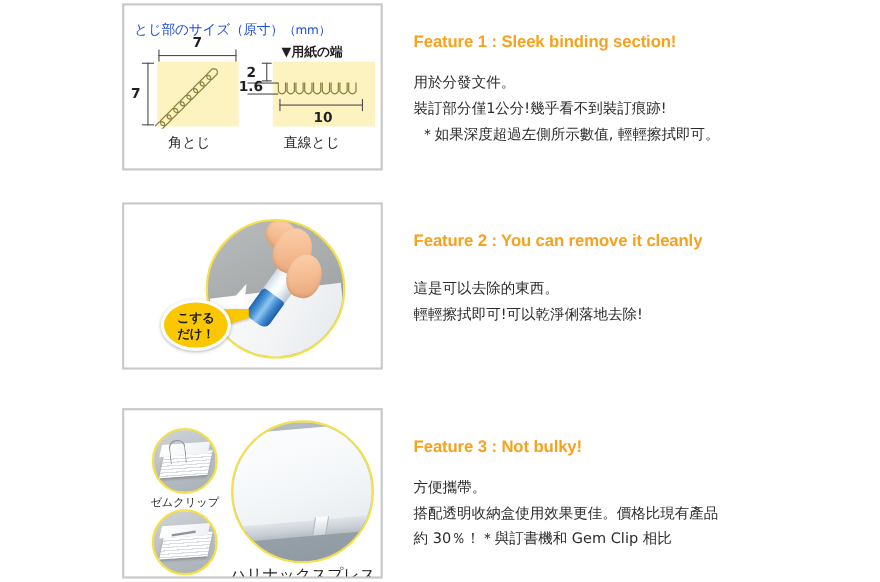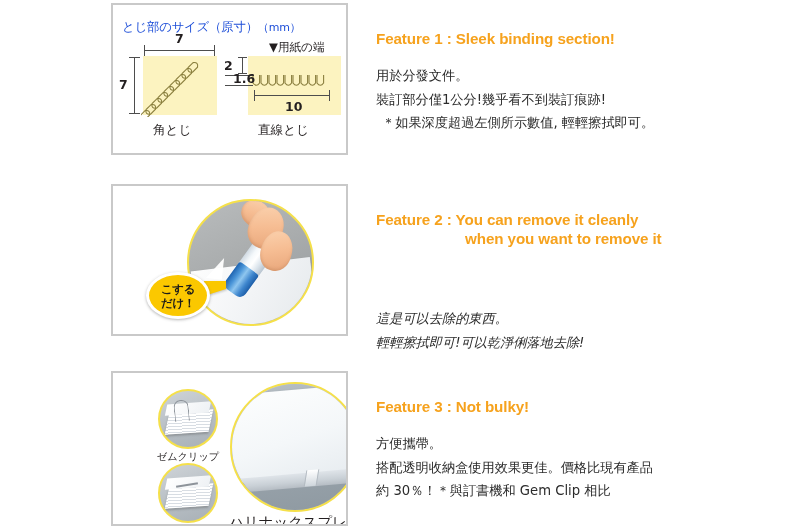--- a/index.html
+++ b/index.html
@@ -27,21 +27,21 @@
   
   .panel {
     position: absolute;
     left: 111px; top: 3px;
     width: 237px; height: 152px;
     border: 2px solid #c9c9c9;
     background: #ffffff;
     box-sizing: border-box;
     overflow: hidden;
   }
-  #row-3 .panel { height: 155px; padding-left: 20px; }
+  #row-3 .panel { height: 155px; }
 
   
   .text-col {
     position: absolute;
     left: 376px; top: 10px;
     width: 414px;
   }
   .feature-title {
     color: #f6a21d;
     font-weight: bold;
@@ -343,30 +343,30 @@
           <path d="M17,1 l0,8 q3.4,4.6 6.6,0 l0,-8"></path>
           <path d="M25,1 l0,8 q3.4,4.6 6.6,0 l0,-8"></path>
           <path d="M33,1 l0,8 q3.4,4.6 6.6,0 l0,-8"></path>
           <path d="M41,1 l0,8 q3.4,4.6 6.6,0 l0,-8"></path>
           <path d="M49,1 l0,8 q3.4,4.6 6.6,0 l0,-8"></path>
           <path d="M57,1 l0,8 q3.4,4.6 6.6,0 l0,-8"></path>
           <path d="M65,1 l0,8 q3.4,4.6 6.6,0 l0,-8"></path>
         </g>
       </svg>
 
-      <div class="edgelabel" style="left:156px;top:35px;">▼用紙の端</div>
+      <div class="edgelabel" style="left:143px;top:35px;font-weight:bold;">▼用紙の端</div>
 
       <div class="dimline" style="left:129px;top:52px;width:1px;height:17px;"></div>
       <div class="tick" style="left:125px;top:52px;width:9px;height:1px;"></div>
       <div class="tick" style="left:125px;top:68px;width:9px;height:1px;"></div>
       <div class="dimtext" style="left:111px;top:55px;">2</div>
 
       <div class="dimline" style="left:112px;top:70px;width:28px;height:1px;"></div>
       <div class="dimline" style="left:112px;top:80px;width:28px;height:1px;"></div>
-      <div class="dimtext" style="left:104px;top:68px;padding-left:16px;">1.6</div>
+      <div class="dimtext" style="left:104px;top:68px;">1.6</div>
 
       <div class="dimline" style="left:141px;top:90px;width:76px;height:1px;"></div>
       <div class="tick" style="left:141px;top:85px;width:1px;height:11px;"></div>
       <div class="tick" style="left:216px;top:85px;width:1px;height:11px;"></div>
       <div class="dimtext" style="left:172px;top:96px;">10</div>
 
       <div class="caption" style="left:145px;top:117px;">直線とじ</div>
     </div>
   </div>
 
@@ -401,23 +401,22 @@
       <div class="bubble">
         <span>こする</span>
         <span>だけ！</span>
       </div>
     </div>
   </div>
 
   <div class="text-col">
     <div class="feature-title">
       <span>Feature 2 : You can remove it cleanly</span>
-      <span class="ln2">when you want to remove it</span>
-    </div>
-    <div class="feature-body" style="margin-top:40px;font-style:italic;">
+    </div>
+    <div class="feature-body" style="margin-top:22px;">
       <div>這是可以去除的東西。</div>
       <div>輕輕擦拭即可!可以乾淨俐落地去除!</div>
     </div>
   </div>
 </div>
 
 <div class="feature-row" id="row-3">
 
   <div class="panel">
     <div id="photo3">

